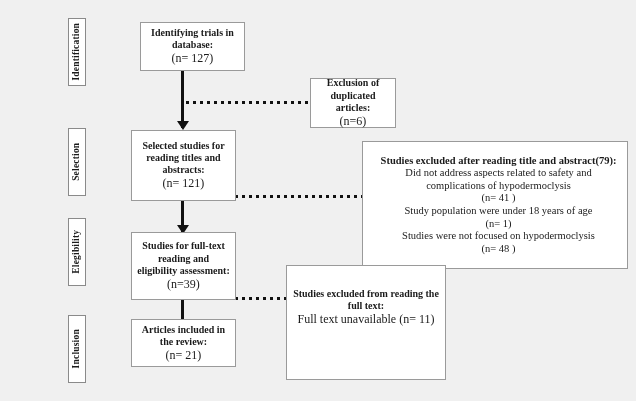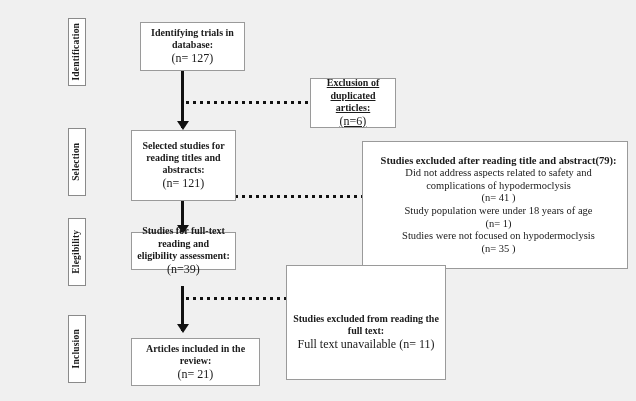--- a/index.html
+++ b/index.html
@@ -127,43 +127,43 @@
   <div class="box" style="left:140px; top:22px; width:105px; height:49px;">
     <div class="hdr">Identifying trials in database:</div>
     <div class="sub">(n= 127)</div>
   </div>
 
   <div class="box" style="left:131px; top:130px; width:105px; height:71px;">
     <div class="hdr">Selected studies for reading titles and abstracts:</div>
     <div class="sub">(n= 121)</div>
   </div>
 
-  <div class="box" style="left:131px; top:232px; width:105px; height:38px;">
+  <div class="box" style="left:131px; top:232px; width:105px; height:68px;">
     <div class="hdr">Studies for full-text reading and eligibility assessment:</div>
     <div class="sub">(n=39)</div>
   </div>
 
-  <div class="box" style="left:131px; top:338px; width:129px; height:48px;">
+  <div class="box" style="left:131px; top:319px; width:105px; height:48px;">
     <div class="hdr">Articles included in the review:</div>
     <div class="sub">(n= 21)</div>
   </div>
 
-  <div class="box" style="left:310px; top:78px; width:86px; height:50px;text-decoration:underline;">
+  <div class="box" style="left:310px; top:78px; width:86px; height:50px;">
     <div class="hdr">Exclusion of duplicated articles:</div>
     <div class="sub">(n=6)</div>
   </div>
 
   <div class="box wide" style="left:362px; top:141px; width:266px; height:128px;padding-left:12px;">
     <div class="hdr">Studies excluded after reading title and abstract(79):</div>
     <div class="sub">Did not address aspects related to safety and complications of hypodermoclysis</div>
     <div class="sub">(n= 41 )</div>
     <div class="sub">Study population were under 18 years of age</div>
     <div class="sub">(n= 1)</div>
     <div class="sub">Studies were not focused on hypodermoclysis</div>
-    <div class="sub">(n= 35 )</div>
+    <div class="sub">(n= 48 )</div>
   </div>
 
-  <div class="box" style="left:286px; top:265px; width:160px; height:115px; justify-content:center; padding-top:22px;">
+  <div class="box" style="left:286px; top:265px; width:160px; height:115px; justify-content:flex-start; padding-top:22px;">
     <div class="hdr">Studies excluded from reading the full text:</div>
     <div class="sub">Full text unavailable (n= 11)</div>
   </div>
 
 </div>
 
 </body></html>

